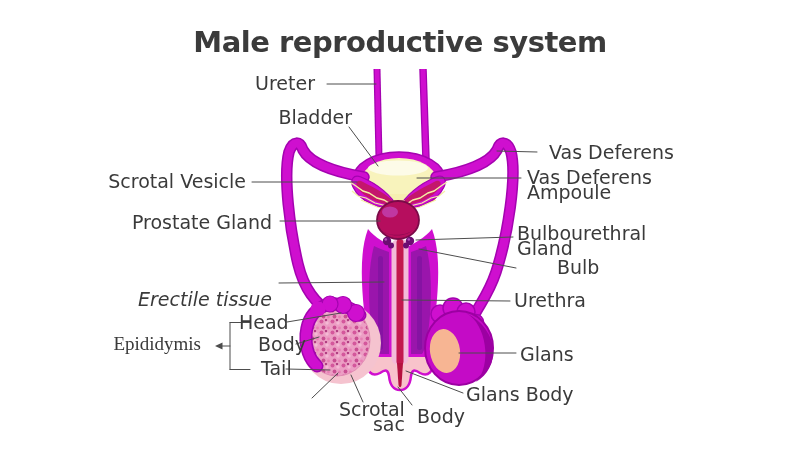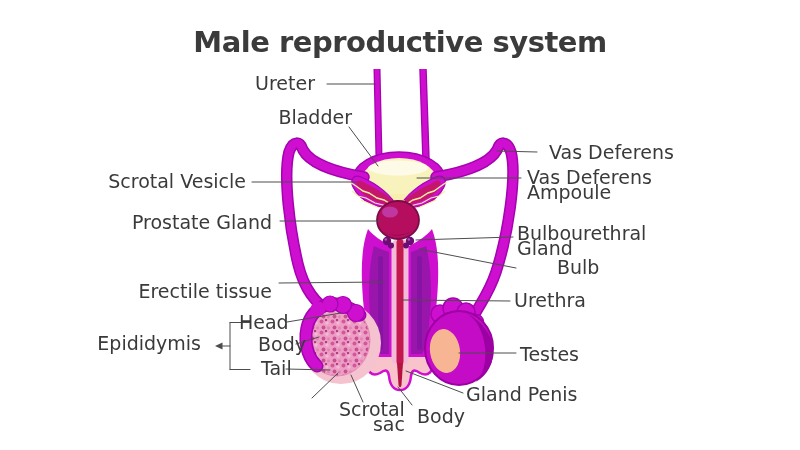--- a/index.html
+++ b/index.html
@@ -155,30 +155,30 @@
       <path d="M510 301 L402 300"></path>
       <path d="M516 353 L459 353"></path>
     </g>
     <polygon points="215,346 222.5,342.6 222.5,349.4" fill="#4d4d4d"></polygon>
   </svg>
 
   <div class="lbl r" style="right:485px;top:76px;">Ureter</div>
   <div class="lbl r" style="right:448px;top:110px;">Bladder</div>
   <div class="lbl r" style="right:554px;top:174px;">Scrotal Vesicle</div>
   <div class="lbl r" style="right:528px;top:215px;">Prostate Gland</div>
-  <div class="lbl r" style="right:528px;top:284px;">Erectile tissue</div>
-  <div class="lbl r" style="right:599px;top:336px;">Epididymis</div>
+  <div class="lbl r" style="right:528px;top:292px;font-style:italic;">Erectile tissue</div>
+  <div class="lbl r" style="right:599px;top:336px;font-family:Liberation Serif, serif;">Epididymis</div>
   <div class="lbl" style="left:239px;top:315px;">Head</div>
   <div class="lbl" style="left:258px;top:337px;">Body</div>
   <div class="lbl" style="left:261px;top:361px;">Tail</div>
   <div class="lbl" style="left:339px;top:402px;text-align:right;">Scrotal
 sac</div>
   <div class="lbl" style="left:417px;top:409px;">Body</div>
-  <div class="lbl" style="left:466px;top:387px;">Gland Penis</div>
+  <div class="lbl" style="left:466px;top:387px;">Glans Body</div>
   <div class="lbl" style="left:549px;top:145px;">Vas Deferens</div>
   <div class="lbl" style="left:527px;top:170px;">Vas Deferens
 Ampoule</div>
   <div class="lbl" style="left:517px;top:226px;">Bulbourethral
 Gland</div>
   <div class="lbl" style="left:522px;top:260px;margin-left:35px;">Bulb</div>
   <div class="lbl" style="left:514px;top:293px;">Urethra</div>
-  <div class="lbl" style="left:520px;top:347px;">Testes</div>
+  <div class="lbl" style="left:520px;top:347px;">Glans</div>
 </div>
 
 </body></html>

